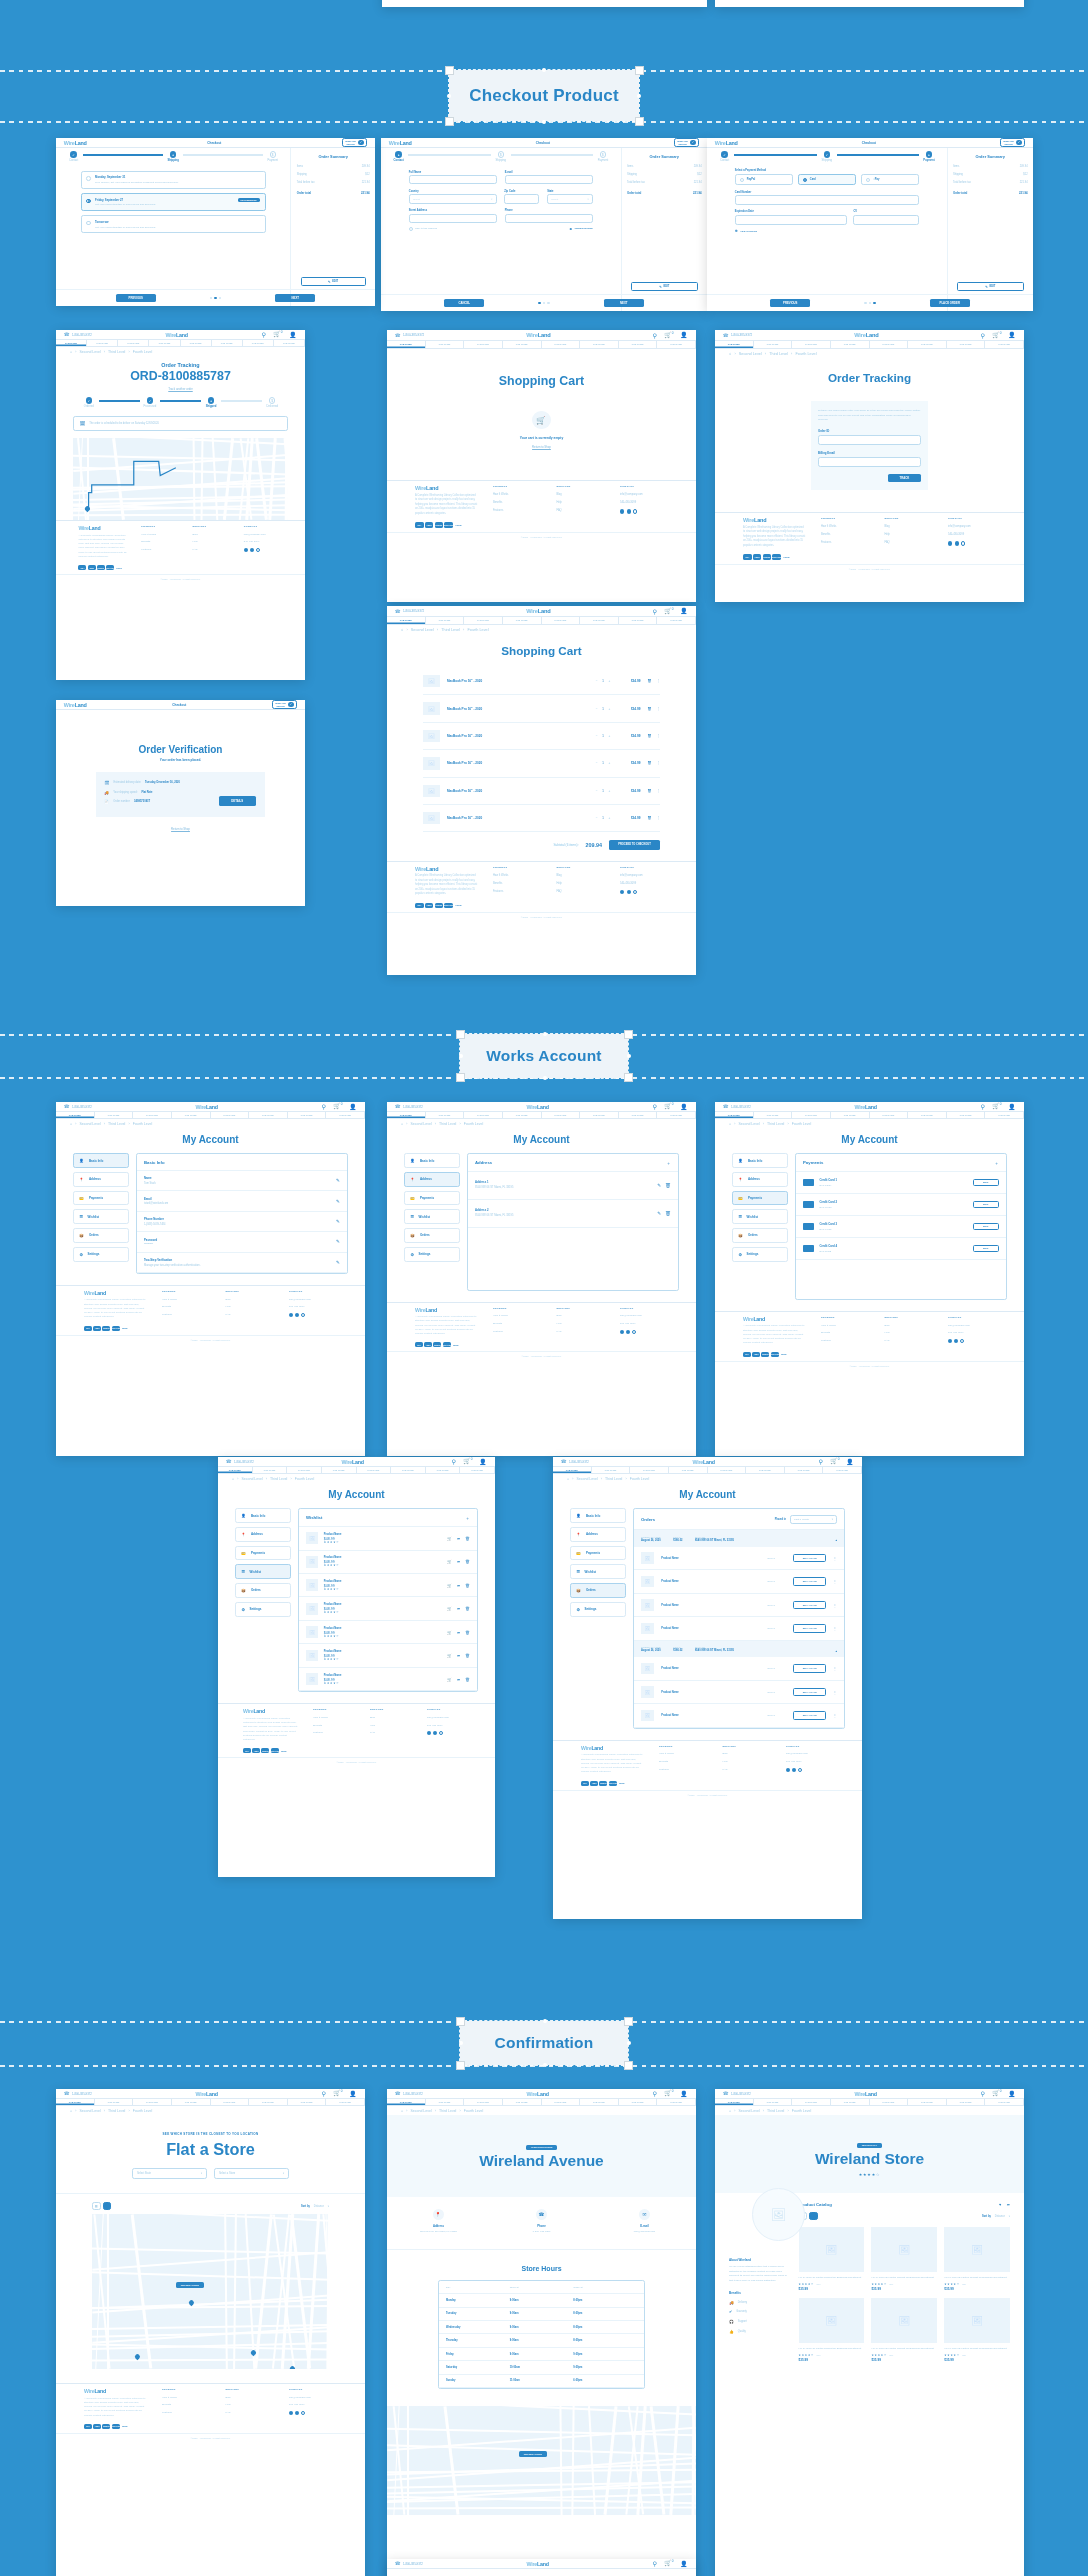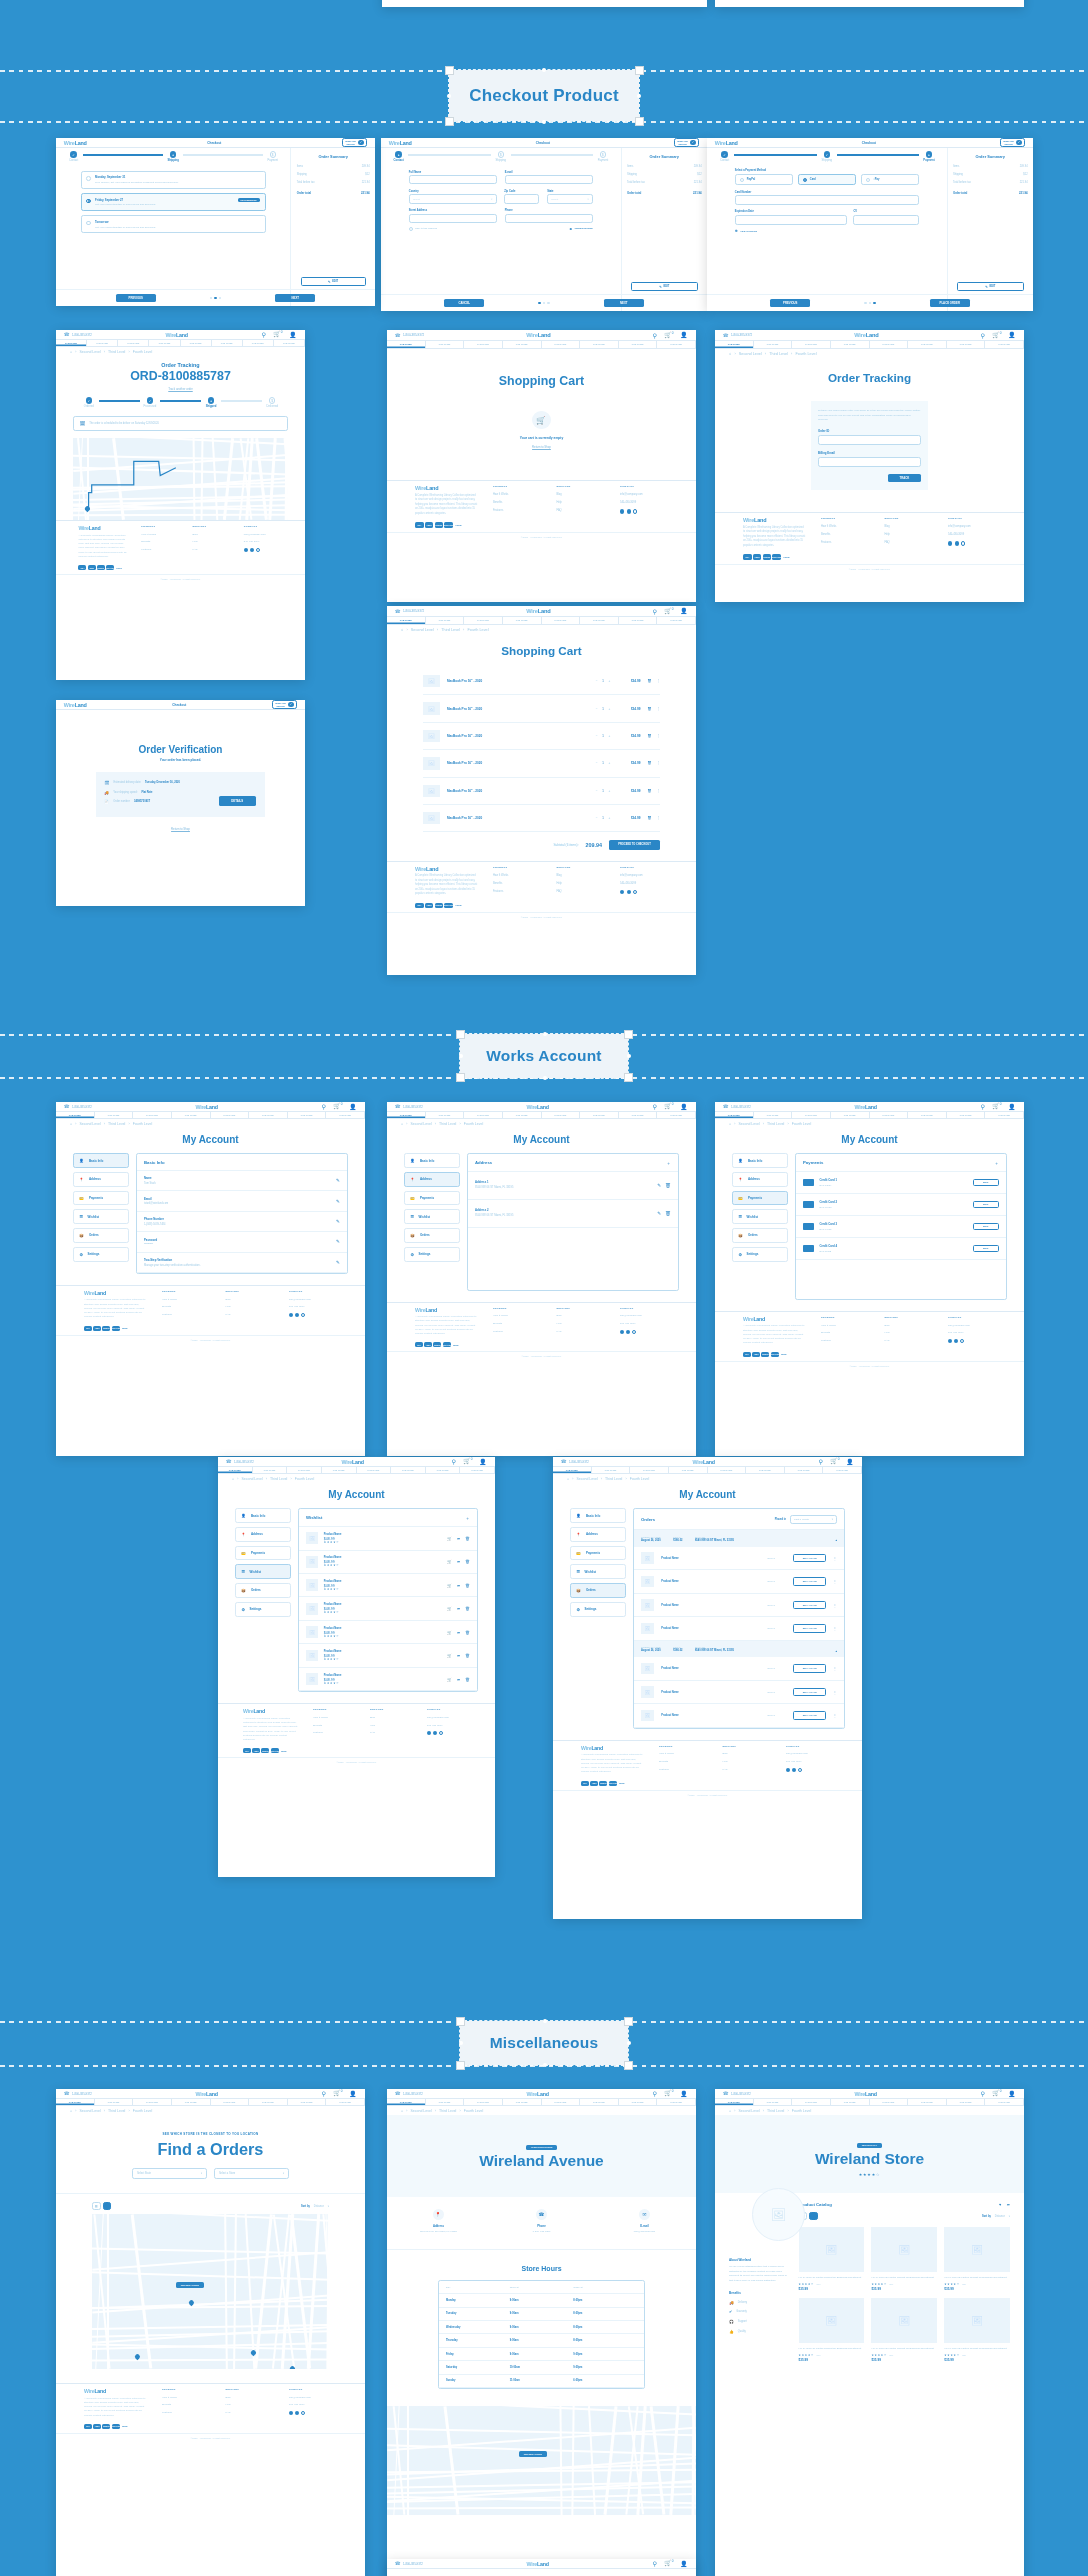--- a/index.html
+++ b/index.html
@@ -103,21 +103,21 @@
   <div class="rail" style="top:70px"></div>
   <div class="rail" style="top:121px"></div>
   <div class="sec-label" id="lbl-checkout" style="left:449px;top:70px;width:190px;height:51px;font-size:17px">Checkout Product</div>
 
   <div class="rail" style="top:1034px"></div>
   <div class="rail" style="top:1077px"></div>
   <div class="sec-label" id="lbl-account" style="left:460px;top:1034px;width:168px;height:44px;font-size:15.5px">Works Account</div>
 
   <div class="rail" style="top:2021px"></div>
   <div class="rail" style="top:2065px"></div>
-  <div class="sec-label" id="lbl-misc" style="left:460px;top:2021px;width:168px;height:44px;font-size:15.5px">Miscellaneous</div>
+  <div class="sec-label" id="lbl-misc" style="left:460px;top:2021px;width:168px;height:44px;font-size:15.5px">Confirmation</div>
 
   <div class="card" style="left:382px;top:-23px;width:325px;height:29.5px"></div>
   <div class="card" style="left:715px;top:-23px;width:309px;height:29.5px"></div>
 
 <div class="handle" style="left: 445px; top: 66px;"></div>
     <div class="handle" style="left: 635px; top: 66px;"></div>
     <div class="handle" style="left: 445px; top: 117px;"></div>
     <div class="handle" style="left: 635px; top: 117px;"></div>
     <div class="dot" style="left: 542px; top: 68px;"></div>
     <div class="dot" style="left: 542px; top: 120px;"></div>
@@ -1759,21 +1759,21 @@
       <div class="crumb" style="height: 9.3px; font-size: 3.5px; padding-left: 14px;">
         <span>⌂</span>
         <span>›</span>
         <span>Second Level</span>
         <span>›</span>
         <span>Third Level</span>
         <span>›</span>
         <span>Fourth Level</span>
       </div>
       <div style="text-align: center; font-size: 3px; font-weight: bold; color: rgb(42, 134, 198); letter-spacing: 0.3px; margin-top: 17px;">SEE WHICH STORE IS THE CLOSEST TO YOU LOCATION</div>
-      <div class="h1" style="font-size: 16.3px; margin-top: 3.9px;">Find a Orders</div>
+      <div class="h1" style="font-size: 16.3px; margin-top: 3.9px;">Flat a Store</div>
       <div style="display: flex; gap: 7px; justify-content: center; margin-top: 8.6px;">
         <div class="box" style="width: 75px; height: 11px; display: flex; align-items: center; justify-content: space-between; padding: 0px 3.9px; font-size: 2.6px; color: rgb(159, 203, 230);">
           <span>Select State</span>
           <span style="font-size: 2.3px;">▾</span>
         </div>
         <div class="box" style="width: 75px; height: 11px; display: flex; align-items: center; justify-content: space-between; padding: 0px 3.9px; font-size: 2.6px; color: rgb(159, 203, 230);">
           <span>Select a Store</span>
           <span style="font-size: 2.3px;">▾</span>
         </div>
       </div>

